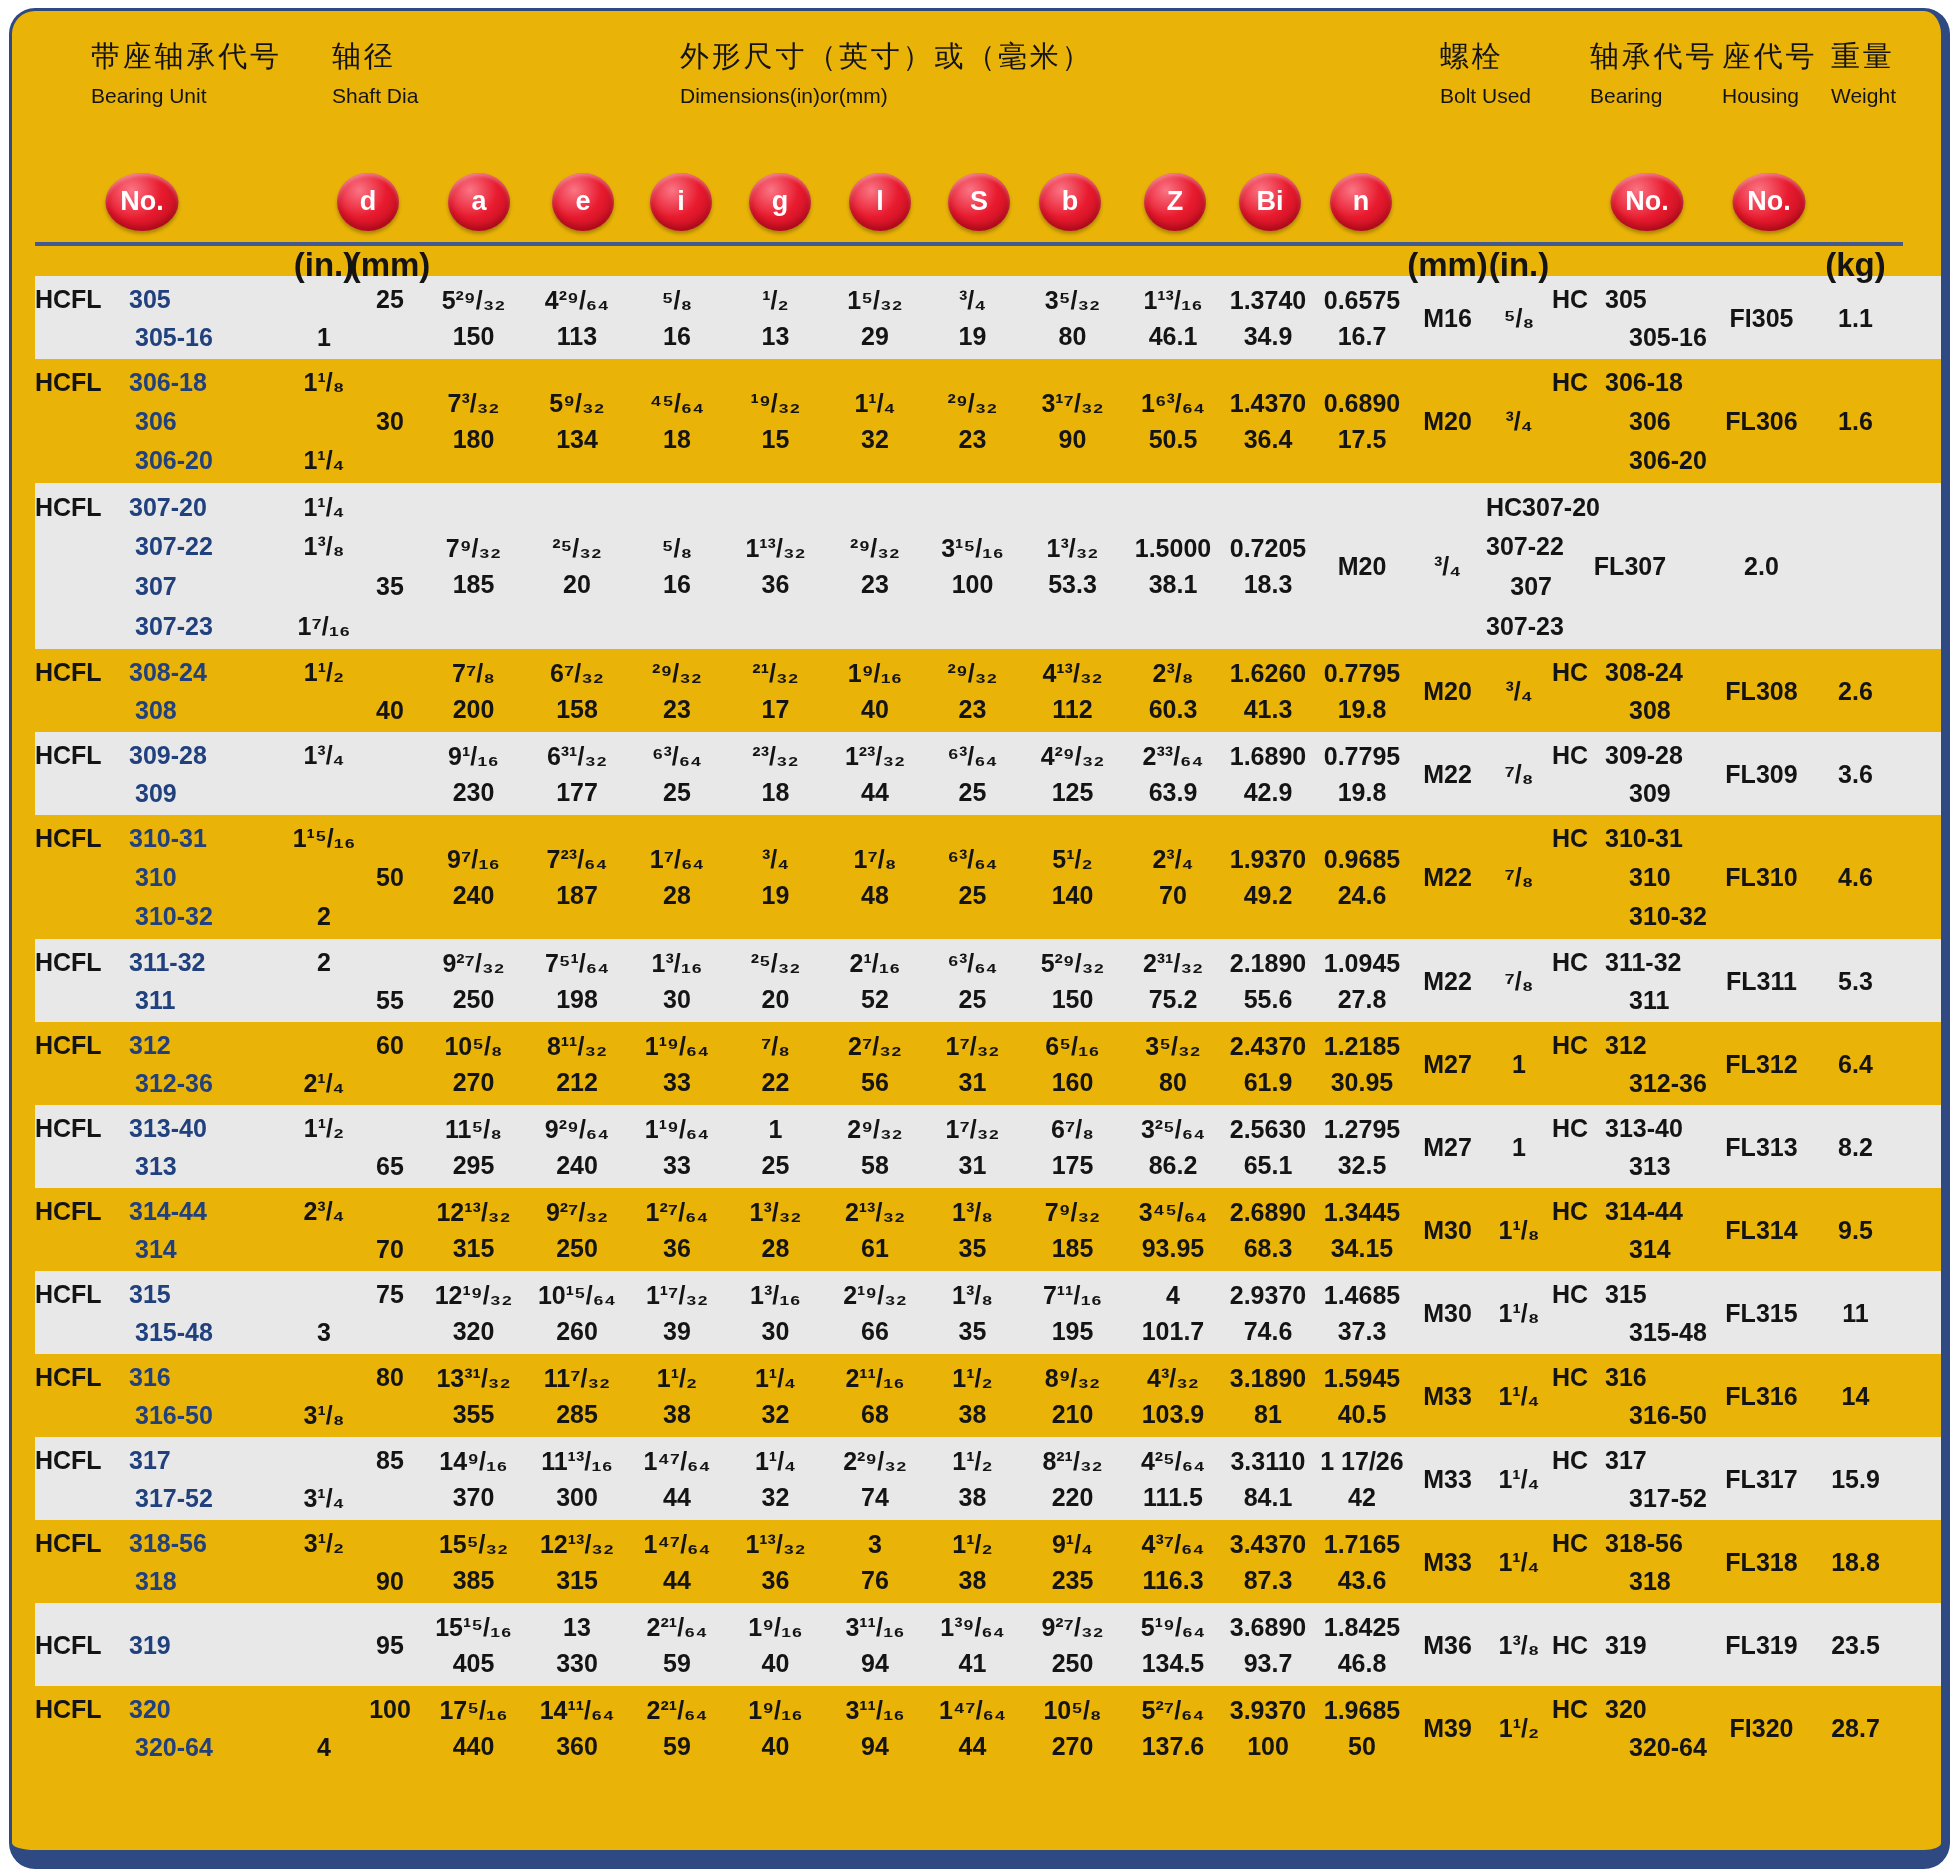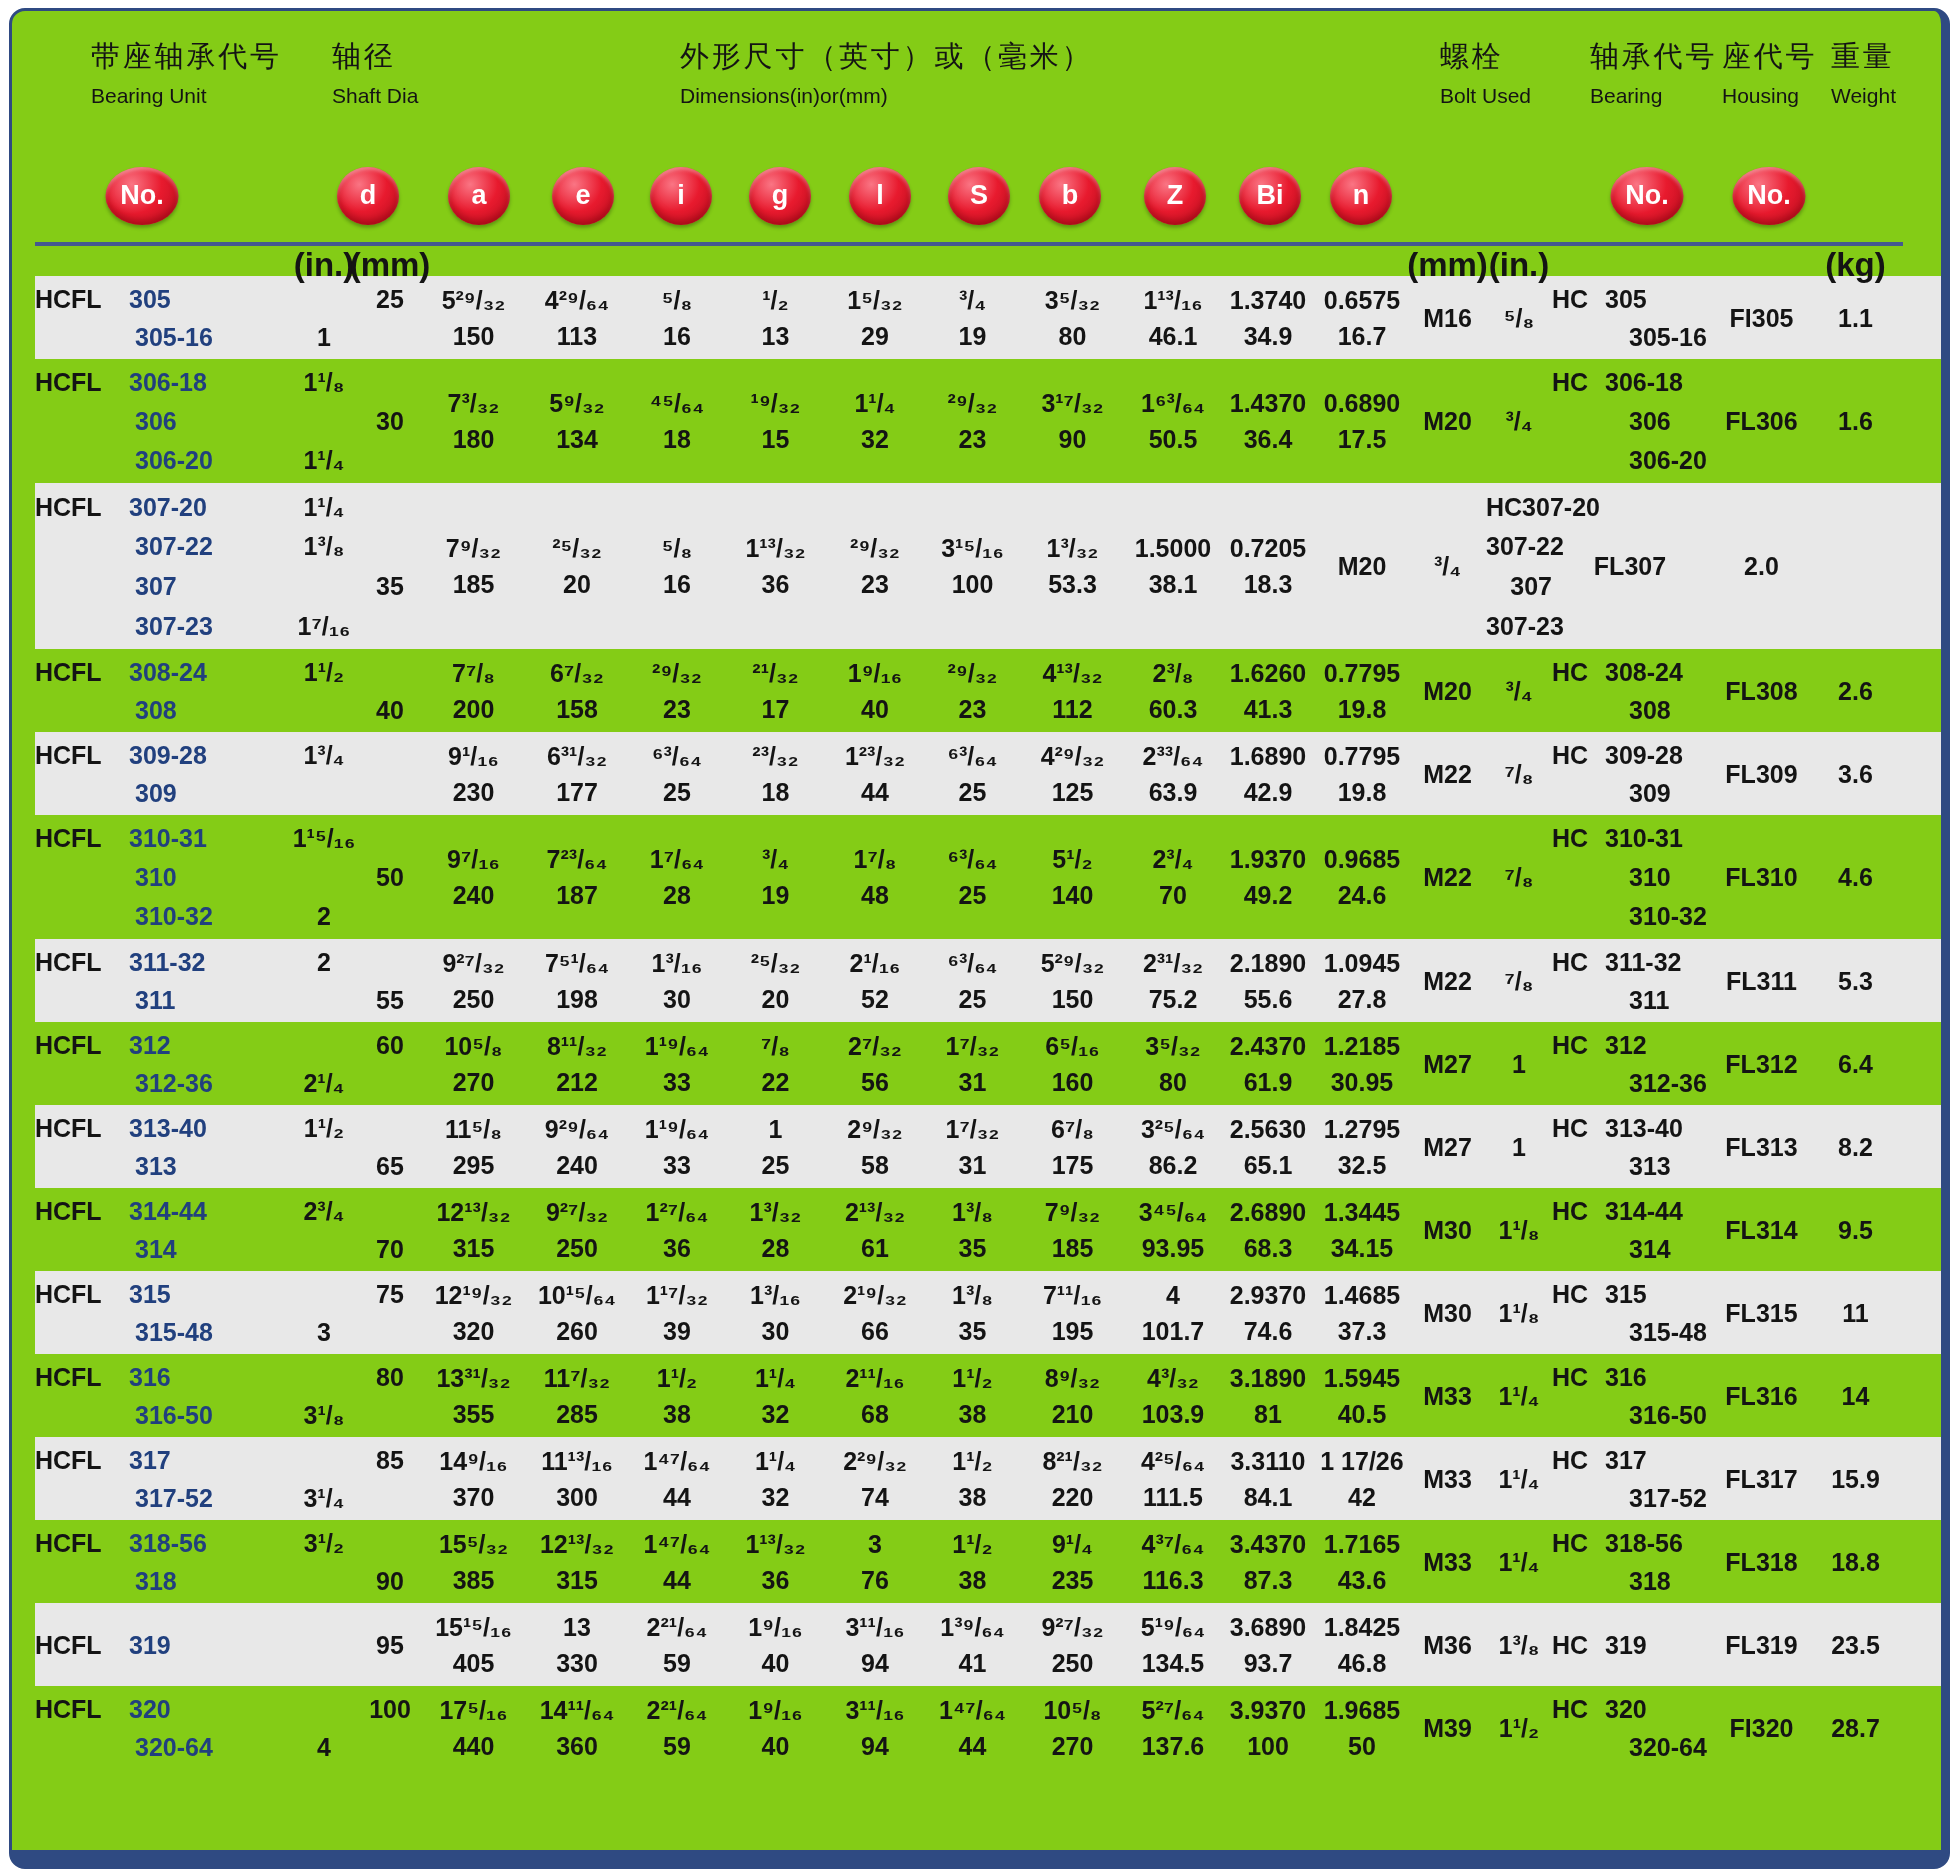--- a/index.html
+++ b/index.html
@@ -1,29 +1,29 @@
 <!DOCTYPE html>
 <html style="font-size:15px"><head>
 <meta charset="utf-8">
 <style>
   html,body{margin:0;padding:0;background:#fff;width:1960px;height:1876px;overflow:hidden;
     font-family:"Liberation Sans","DejaVu Sans",sans-serif;color:#141414;}
-  .card{position:absolute;left:9.4px;right:9.4px;top:7.5px;bottom:5.6px;background:#84cc16;
-    border:solid #2f4a82;border-width:3.8px 9.4px 19px 3.8px;border-radius:16px;overflow:hidden;}
+  .card{position:absolute;left:9.4px;right:9.4px;top:7.5px;bottom:5.6px;background:#eab308;
+    border:solid #2f4a82;border-width:3.8px 9.4px 19px 3.8px;border-radius:26px;overflow:hidden;}
   .content{position:relative;width:100%;height:100%;padding:0 0 0 22.6px;box-sizing:border-box;}
 
   
   .hdr{position:relative;height:141px;}
   .hblock{position:absolute;top:26px;}
   .zh{font-size:29px;letter-spacing:2.8px;font-weight:normal;}
   .en{font-size:21px;margin-top:7.5px;}
 
   
   .badge-row{position:relative;height:90px;}
-  .badge{position:absolute;top:15px;width:62px;height:58px;border-radius:50%;
+  .badge{position:absolute;top:21px;width:62px;height:58px;border-radius:50%;
     transform:translateX(-50%);display:flex;align-items:center;justify-content:center;
     color:#fff;font-weight:bold;font-size:27px;
     background:radial-gradient(circle at 36% 30%, #fa7584 0%, #e81a2e 48%, #b80e1f 100%);
     box-shadow:0 2.8px 3.8px rgba(0,0,0,.28), inset 0 -4.7px 7.5px rgba(130,0,12,.5), inset 0 2.8px 3.8px rgba(255,255,255,.38);}
   .badge.wide{width:73px;}
 
   .rule{height:4.7px;background:#44598f;margin-right:38px;}
 
   
   .grid{display:grid;

